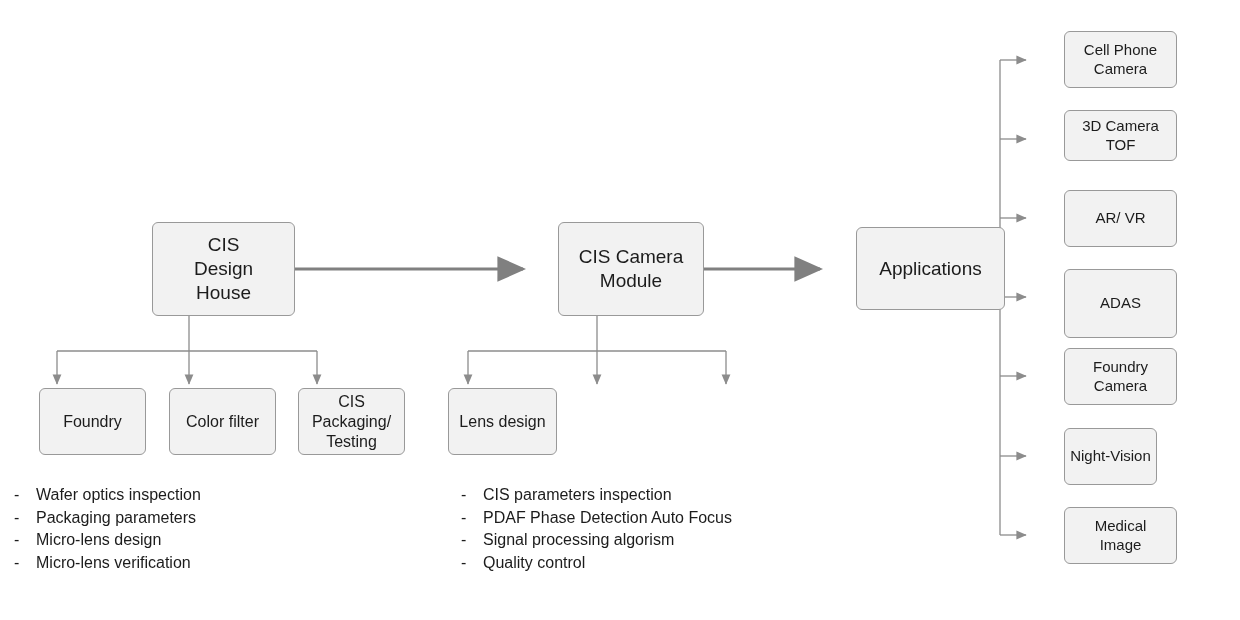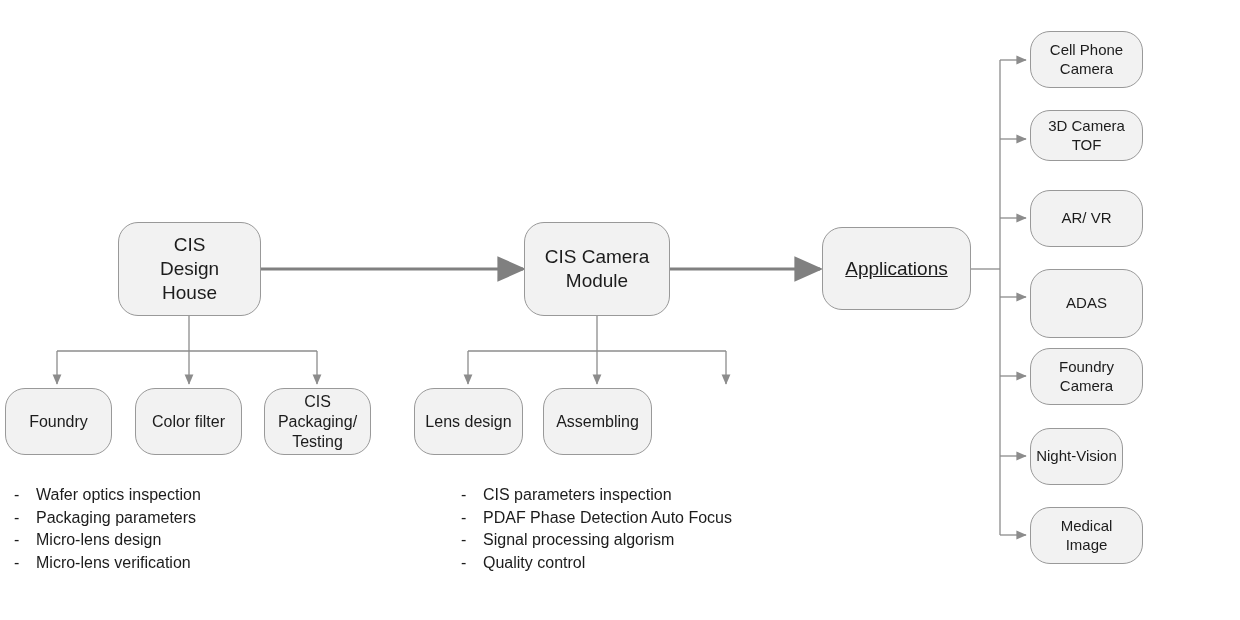--- a/index.html
+++ b/index.html
@@ -28,28 +28,29 @@
     top: 0;
     width: 1240px;
     height: 620px;
     pointer-events: none;
   }
   .node {
     position: absolute;
     box-sizing: border-box;
     background: #f2f2f2;
     border: 1px solid #999999;
-    border-radius: 20px;
+    border-radius: 6px;
     display: flex;
     align-items: center;
     justify-content: center;
     text-align: center;
     line-height: 1.25;
     color: #1c1c1c;
     padding: 2px 4px;
+    margin-left: 34px;
   }
   .node .label {
     display: block;
     white-space: pre-line;
   }
   .node-main {
     font-size: 19px;
   }
   .node-sub {
     font-size: 16px;
@@ -125,21 +126,21 @@
     <span class="label">CIS
 Design
 House</span>
   </div>
 
   <div class="node node-main" style="left:524px; top:222px; width:146px; height:94px;">
     <span class="label">CIS Camera
 Module</span>
   </div>
 
-  <div class="node node-main" style="left:822px; top:227px; width:149px; height:83px;text-decoration:underline;">
+  <div class="node node-main" style="left:822px; top:227px; width:149px; height:83px;">
     <span class="label">Applications</span>
   </div>
 
   <div class="node node-sub" style="left:5px; top:388px; width:107px; height:67px;">
     <span class="label">Foundry</span>
   </div>
 
   <div class="node node-sub" style="left:135px; top:388px; width:107px; height:67px;">
     <span class="label">Color filter</span>
   </div>
@@ -147,23 +148,20 @@
   <div class="node node-sub" style="left:264px; top:388px; width:107px; height:67px;">
     <span class="label">CIS
 Packaging/
 Testing</span>
   </div>
 
   <div class="node node-sub" style="left:414px; top:388px; width:109px; height:67px;">
     <span class="label">Lens design</span>
   </div>
 
-  <div class="node node-sub" style="left:543px; top:388px; width:109px; height:67px;">
-    <span class="label">Assembling</span>
-  </div>
 
 
   <div class="node node-app" style="left:1030px; top:31px; width:113px; height:57px;">
     <span class="label">Cell Phone
 Camera</span>
   </div>
 
   <div class="node node-app" style="left:1030px; top:110px; width:113px; height:51px;">
     <span class="label">3D Camera
 TOF</span>

